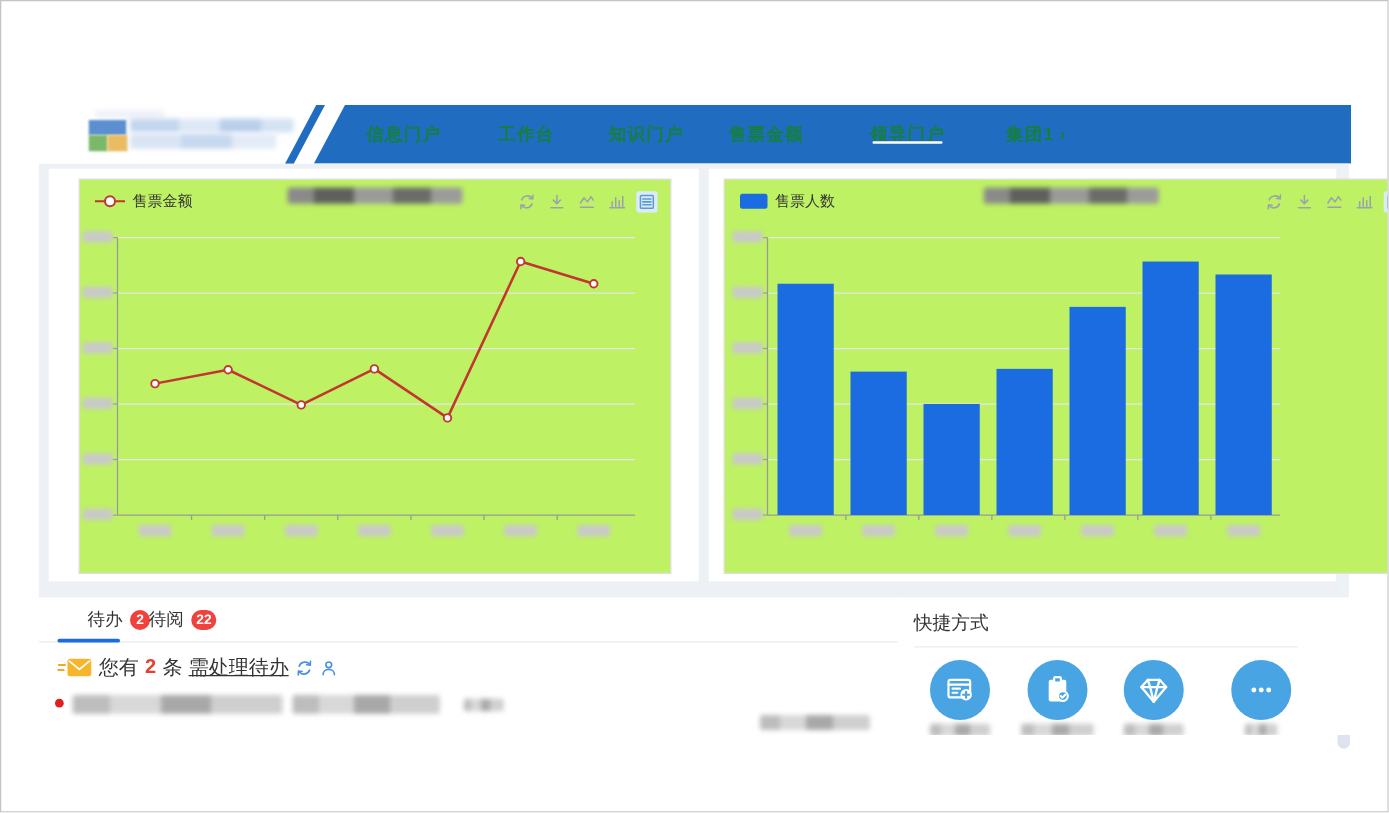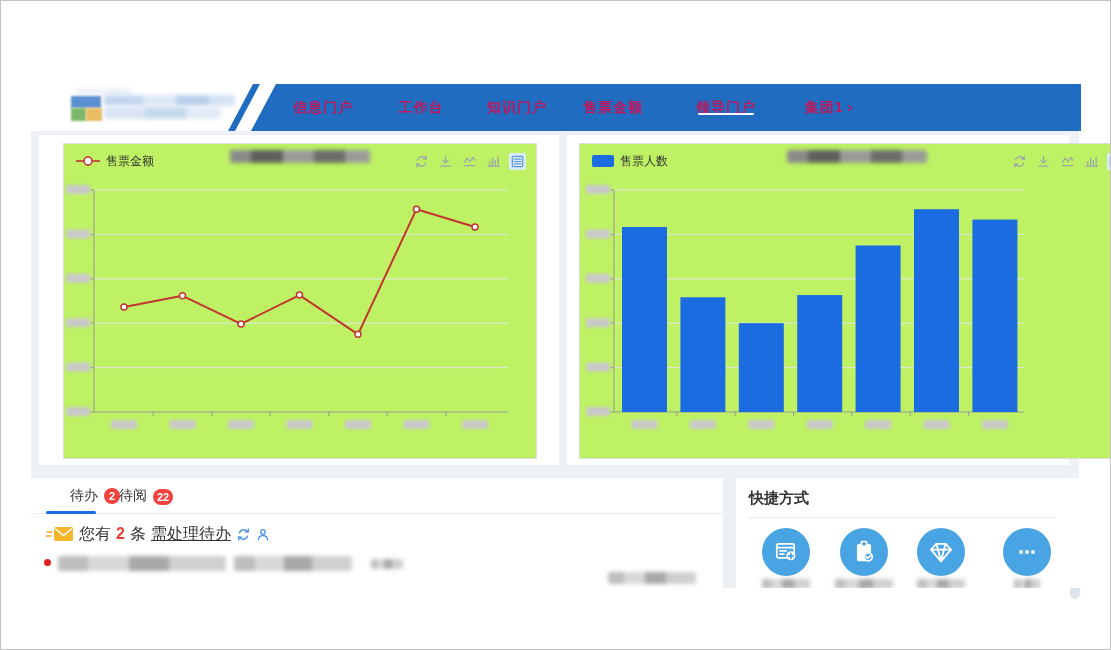--- a/index.html
+++ b/index.html
@@ -10,21 +10,21 @@
   .blur-dark{background:linear-gradient(90deg,#8a8a8a 0 15%,#5f5f5f 15% 38%,#9a9a9a 38% 60%,#6b6b6b 60% 82%,#9b9b9b 82% 100%);}
   .blur-blue1{background:linear-gradient(90deg,#c3d6ee 0 30%,#dde8f6 30% 55%,#b9cfeb 55% 80%,#d4e2f3 80% 100%);}
   .blur-blue2{background:linear-gradient(90deg,#d8e4f4 0 35%,#c6d8ee 35% 70%,#e2ebf7 70% 100%);}
   .svgblur{filter:blur(1.5px);}
   
   .navbar{position:absolute;left:250px;top:83px;width:830px;height:47px;background:#1f6cc0;
           clip-path:polygon(25px 0,100% 0,100% 100%,0 100%);}
   .nav-stripe{position:absolute;left:252px;top:83px;width:7px;height:47px;background:#1f6cc0;
           transform:skewX(-28deg);transform-origin:top left;}
   .nav-item{position:absolute;top:0;height:47px;line-height:47px;transform:translateX(-50%);
-            color:#be185d;font-size:14px;font-weight:bold;letter-spacing:1px;white-space:nowrap;cursor:pointer;}
+            color:#15803d;font-size:14px;font-weight:bold;letter-spacing:1px;white-space:nowrap;cursor:pointer;}
   .nav-underline{position:absolute;height:2px;background:#fff;border-radius:1px;}
   .chev{font-weight:bold;font-size:14px;margin-left:4px;}
   .search-pill{position:absolute;left:918px;top:89px;width:160px;height:27px;background:#fff;border-radius:14px;
                display:flex;align-items:center;padding:0 10px 0 14px;box-sizing:border-box;}
   .search-pill input{border:none;outline:none;flex:1;font-size:12px;color:#1f6cc0;background:transparent;font-family:inherit;width:110px;}
   .search-pill input::placeholder{color:#1f6cc0;opacity:1;}
   
   .content-bg{position:absolute;left:30px;top:130px;width:1048px;height:457px;background:#edf1f6;}
   .card{position:absolute;background:#fff;}
   .chart-box{position:absolute;background:#bef264;border:1px solid #ddd;box-sizing:border-box;}
@@ -266,21 +266,21 @@
         <rect x="392.4" y="75.6" width="45" height="192.4" fill="#1b6ce0"></rect>
         <rect x="401.9" y="276" width="26" height="9" rx="1" fill="#c9c9c9" class="svgblur"></rect>
       </svg>
   </div>
 
   <div class="panel" style="left:30px;top:477px;width:692px;height:110px;">
     <div class="tab" style="left:15px;top:9px;margin-left:24px;">
       <span>待办</span>
       <span class="badge">2</span>
     </div>
-    <div class="tab" style="left:88px;top:9px;align-items:flex-end;">
+    <div class="tab" style="left:88px;top:9px;">
       <span>待阅</span>
       <span class="badge">22</span>
     </div>
     <div class="divider" style="left:0;top:35px;width:692px;"></div>
     <div class="tab-underline" style="left:15px;top:33px;width:50px;"></div>
 
     <div class="msg-row" style="left:15px;top:44px;height:24px;">
       <svg width="28" height="20" viewBox="0 0 28 20">
         <line x1="1" y1="8" x2="6" y2="8" stroke="#f5a623" stroke-width="1.5" stroke-linecap="round"></line>
         <line x1="0" y1="12" x2="5" y2="12" stroke="#f5a623" stroke-width="1.5" stroke-linecap="round"></line>
@@ -303,21 +303,21 @@
         </svg>
     </div>
 
     <div class="dot" style="left:13px;top:81px;"></div>
     <div class="abs blur blur-gray" style="left:27px;top:78px;width:168px;height:15px;"></div>
     <div class="abs blur blur-gray" style="left:203px;top:78px;width:118px;height:15px;"></div>
     <div class="abs blur blur-gray" style="left:340px;top:81px;width:32px;height:10px;"></div>
     <div class="abs blur blur-gray" style="left:577px;top:94px;width:88px;height:12px;"></div>
   </div>
 
-  <div class="panel" style="left:735px;top:477px;width:371px;height:110px;font-weight:bold;">
+  <div class="panel" style="left:717px;top:477px;width:371px;height:110px;">
     <div class="panel-title" style="left:13px;top:11px;">快捷方式</div>
     <div class="divider" style="left:13px;top:39px;width:307px;"></div>
 
     <div class="shortcut" style="left:26px;top:50px;">
       <svg width="26" height="26" viewBox="0 0 24 24">
         <rect x="3.5" y="4.5" width="16" height="13" rx="1.5"></rect>
         <line x1="3.5" y1="8" x2="19.5" y2="8"></line>
         <line x1="6.5" y1="11" x2="12" y2="11"></line>
         <line x1="6.5" y1="14" x2="10" y2="14"></line>
         <circle cx="16.5" cy="15.5" r="4.2" fill="#fff" stroke="none"></circle>

